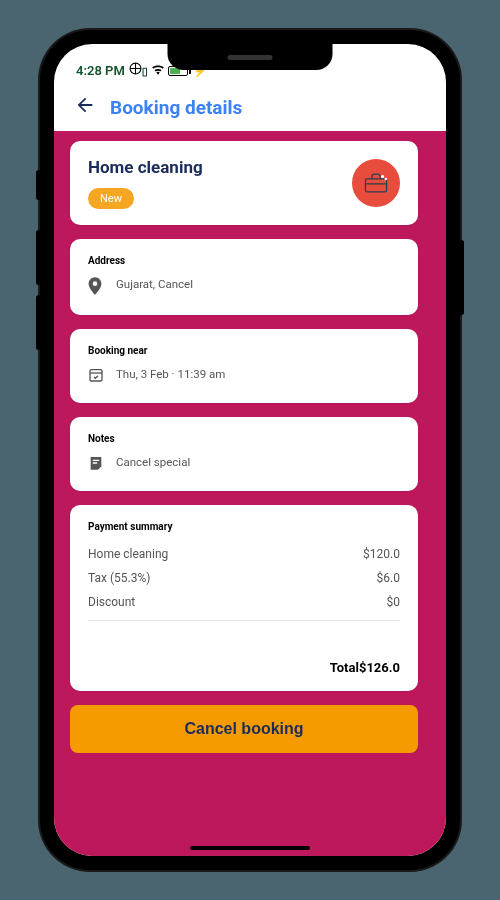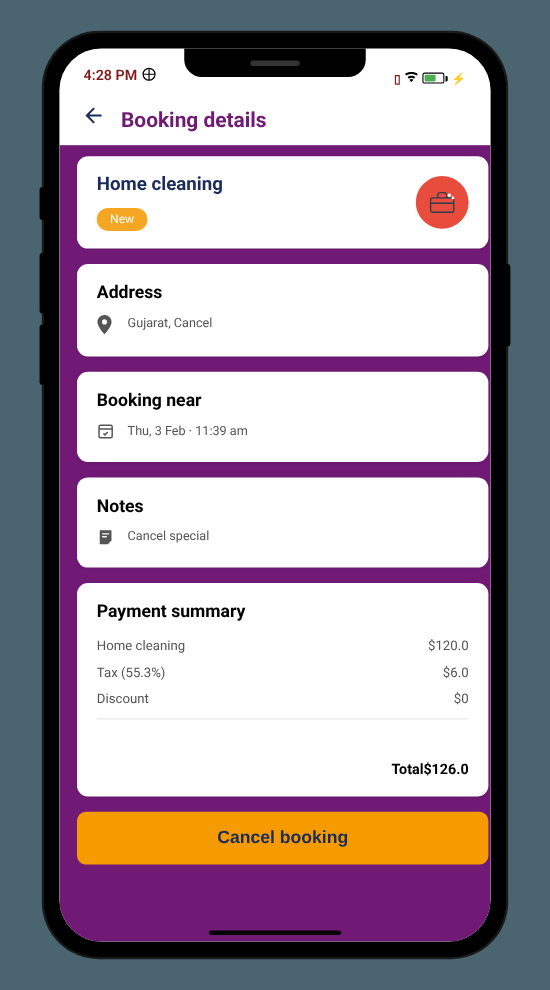--- a/index.html
+++ b/index.html
@@ -40,44 +40,44 @@
   .screen {
     width: 100%; height: 100%;
     background: #fff;
     border-radius: 38px;
     overflow: hidden;
     position: relative;
     display: flex; flex-direction: column;
   }
   .status-bar {
     height: 36px;
-    display: flex; justify-content: space-between; align-items: flex-end;
+    display: flex; align-items: flex-end;
     padding: 0 22px 2px 22px;
-    font-size: 13px; font-weight: 600; color: #7f1d1d;
+    font-size: 13px; font-weight: 600; color: #14532d;
   }
   .status-left { display: flex; align-items: center; gap: 4px; }
   .status-right { display: flex; align-items: center; gap: 3px; }
   .status-glyph { font-size: 11px; }
   .battery { display: inline-flex; align-items: center; }
   .battery-body { width: 20px; height: 10px; border: 1px solid #000; border-radius: 2px; position: relative; }
   .battery-fill { position: absolute; left: 1px; top: 1px; bottom: 1px; width: 10px; background: #4caf50; border-radius: 1px; }
   .battery-tip { width: 2px; height: 5px; background: #000; margin-left: 1px; border-radius: 0 1px 1px 0; }
 
   .header {
     display: flex; align-items: center; gap: 14px;
     padding: 14px 20px 10px 20px;
   }
   .back-arrow { font-size: 22px; color: #1a2b5c; cursor: pointer; font-weight: bold; }
-  .header-title { font-size: 19px; font-weight: 700; color: #701a75; }
+  .header-title { font-size: 19px; font-weight: 700; color: #3b82f6; }
 
   .content {
     flex: 1;
-    background: #701a75;
+    background: #be185d;
     overflow-y: auto;
-    padding: 10px 2px 14px 16px;
+    padding: 10px 28px 14px 16px;
   }
   .card {
     background: #fff;
     border-radius: 10px;
     box-shadow: 0 1px 3px rgba(0,0,0,0.08);
     padding: 16px 18px;
     margin-bottom: 14px;
   }
   .service-card { display: flex; justify-content: space-between; align-items: center; }
   .service-title { font-size: 17px; font-weight: 700; color: #1a2b5c; margin-bottom: 10px; }
@@ -89,21 +89,21 @@
     font-weight: 400;
     padding: 4px 12px;
     border-radius: 12px;
   }
   .service-icon-wrap {
     width: 48px; height: 48px; border-radius: 50%;
     background: #e74c3c;
     display: flex; align-items: center; justify-content: center;
   }
 
-  .section-title { font-size: 16px; font-weight: 700; color: #000; margin-bottom: 10px; }
+  .section-title { font-size: 10px; font-weight: 700; color: #000; margin-bottom: 10px; }
   .info-row { display: flex; gap: 10px; align-items: flex-start; }
   .info-icon { flex-shrink: 0; width: 18px; margin-top: 1px; color: #555; }
   .info-text { font-size: 11.5px; color: #555; line-height: 1.45; }
   .addr-line1 { margin-bottom: 1px; }
 
   .payment-row { display: flex; justify-content: space-between; font-size: 12px; color: #555; padding: 5px 0; }
   .payment-divider { border-top: 1px solid #e6e6e6; margin: 6px 0; }
   .payment-total { display: flex; justify-content: flex-end; font-size: 13px; font-weight: 700; color: #000; padding-top: 6px; margin-top: 33px; }
 
   .cancel-btn {

